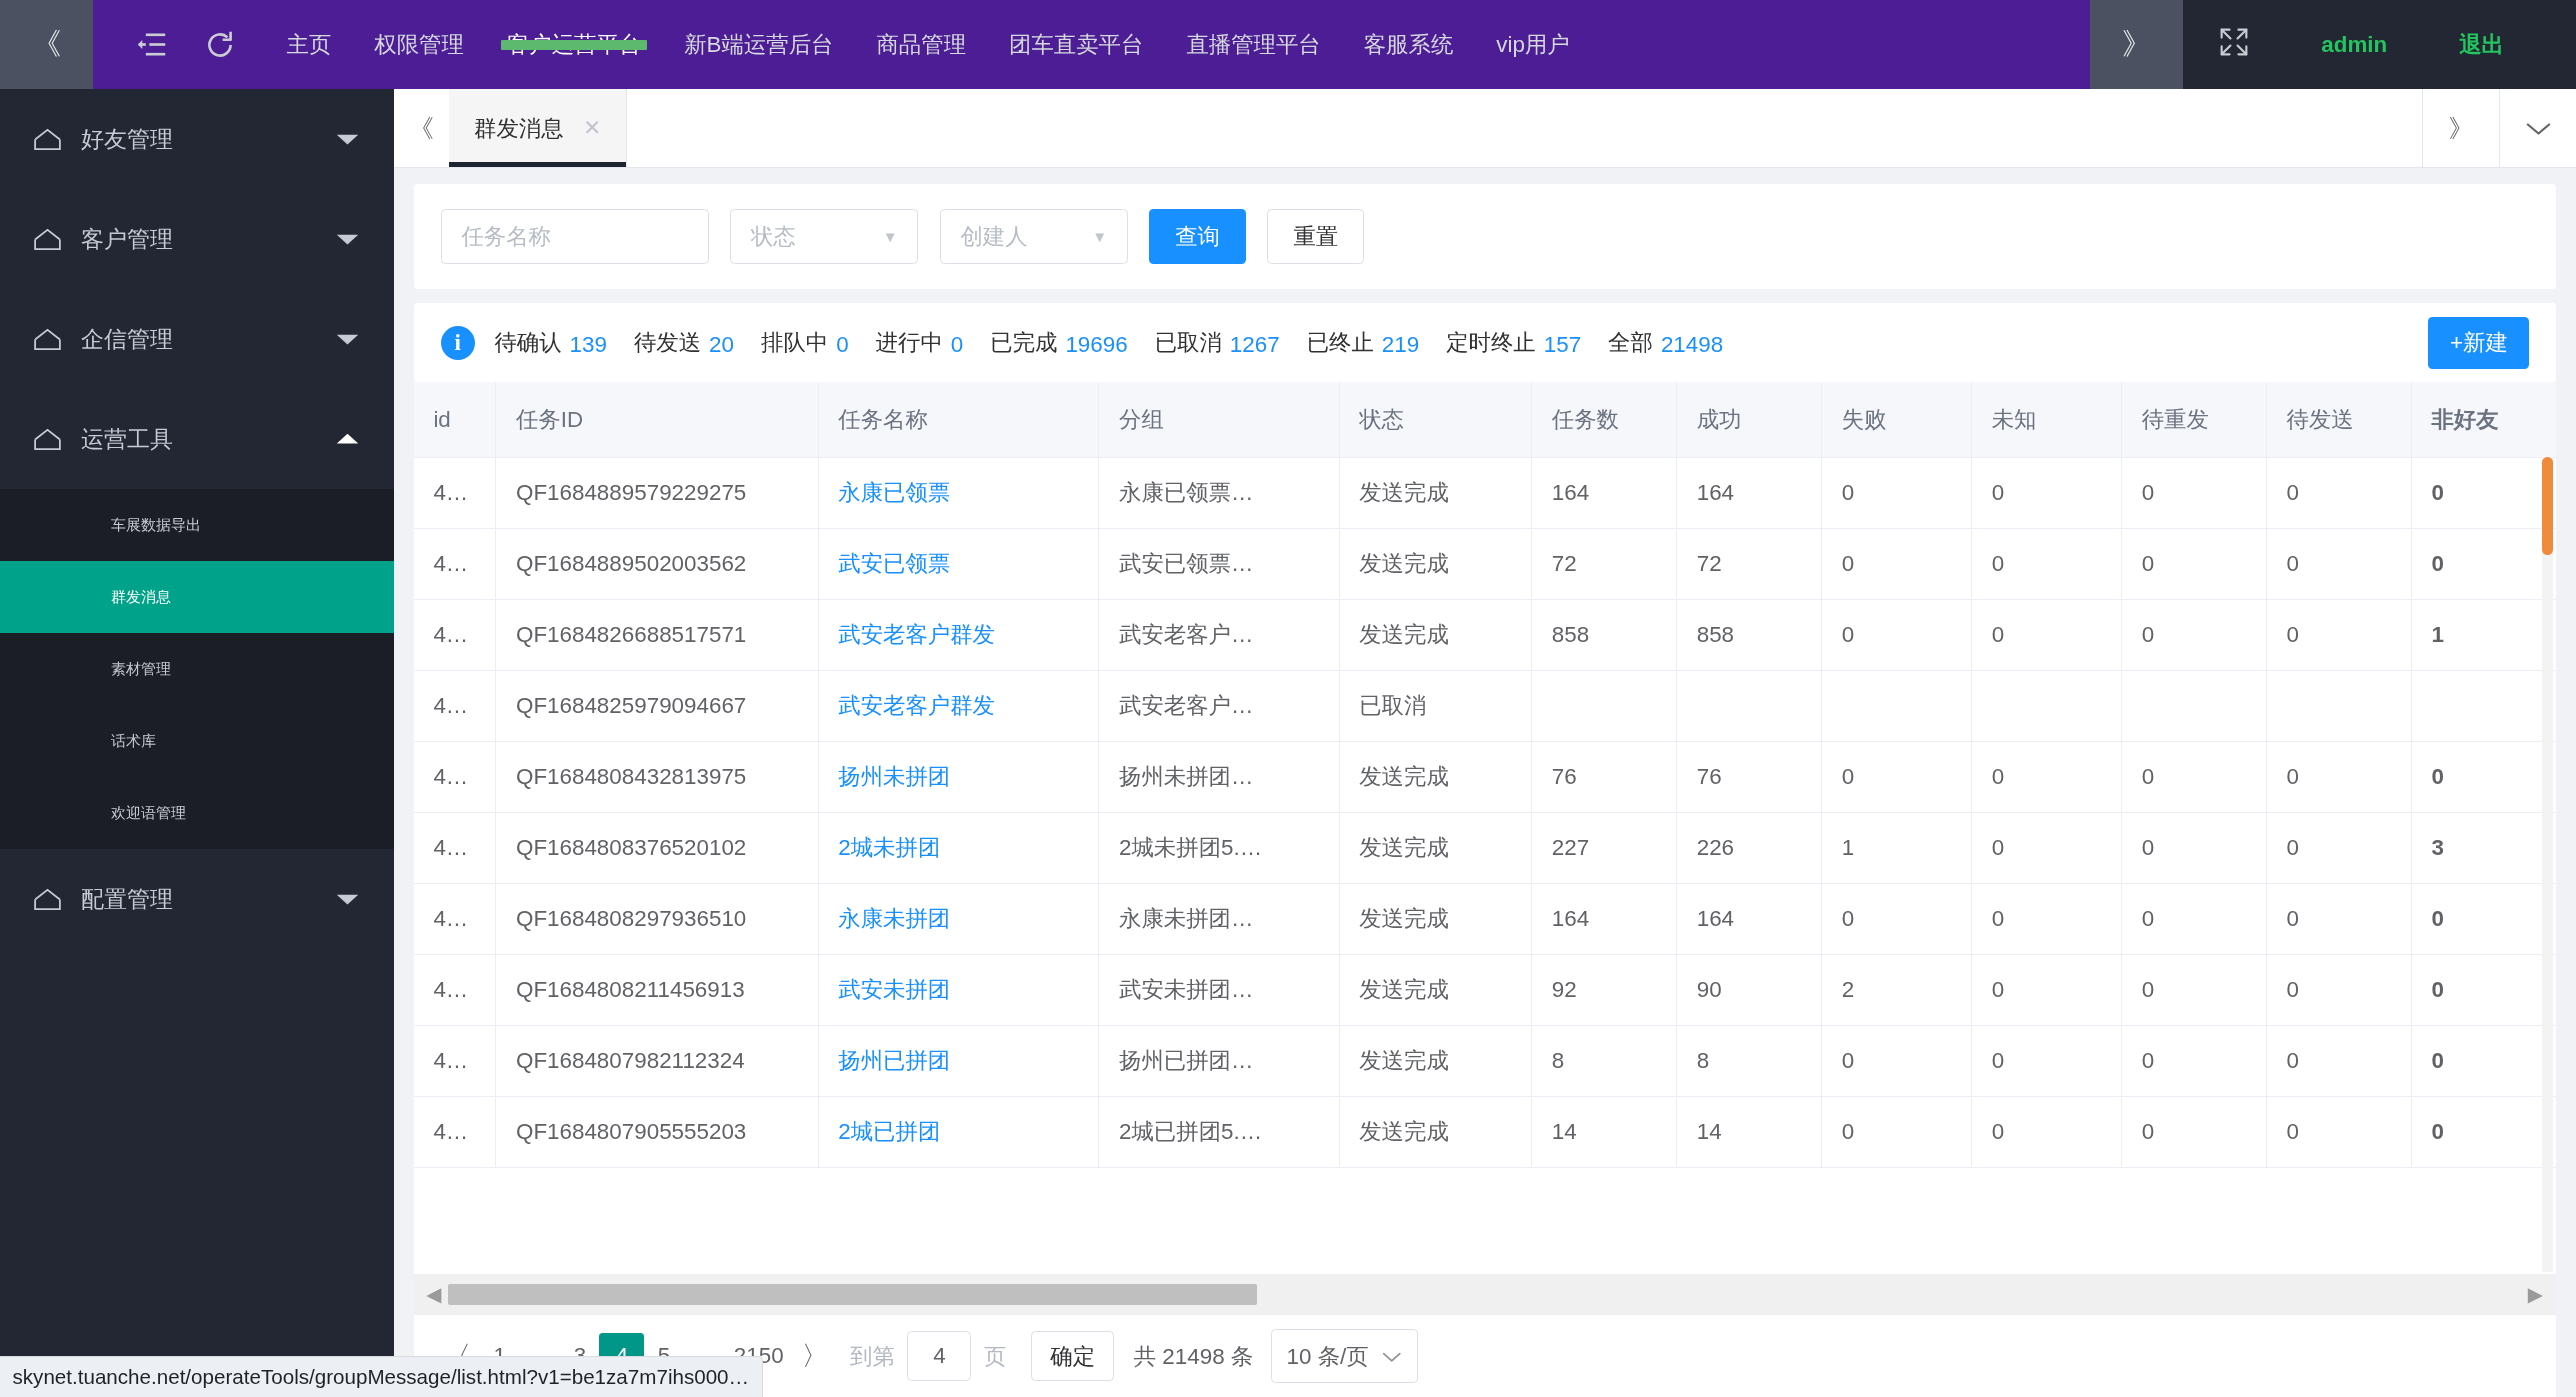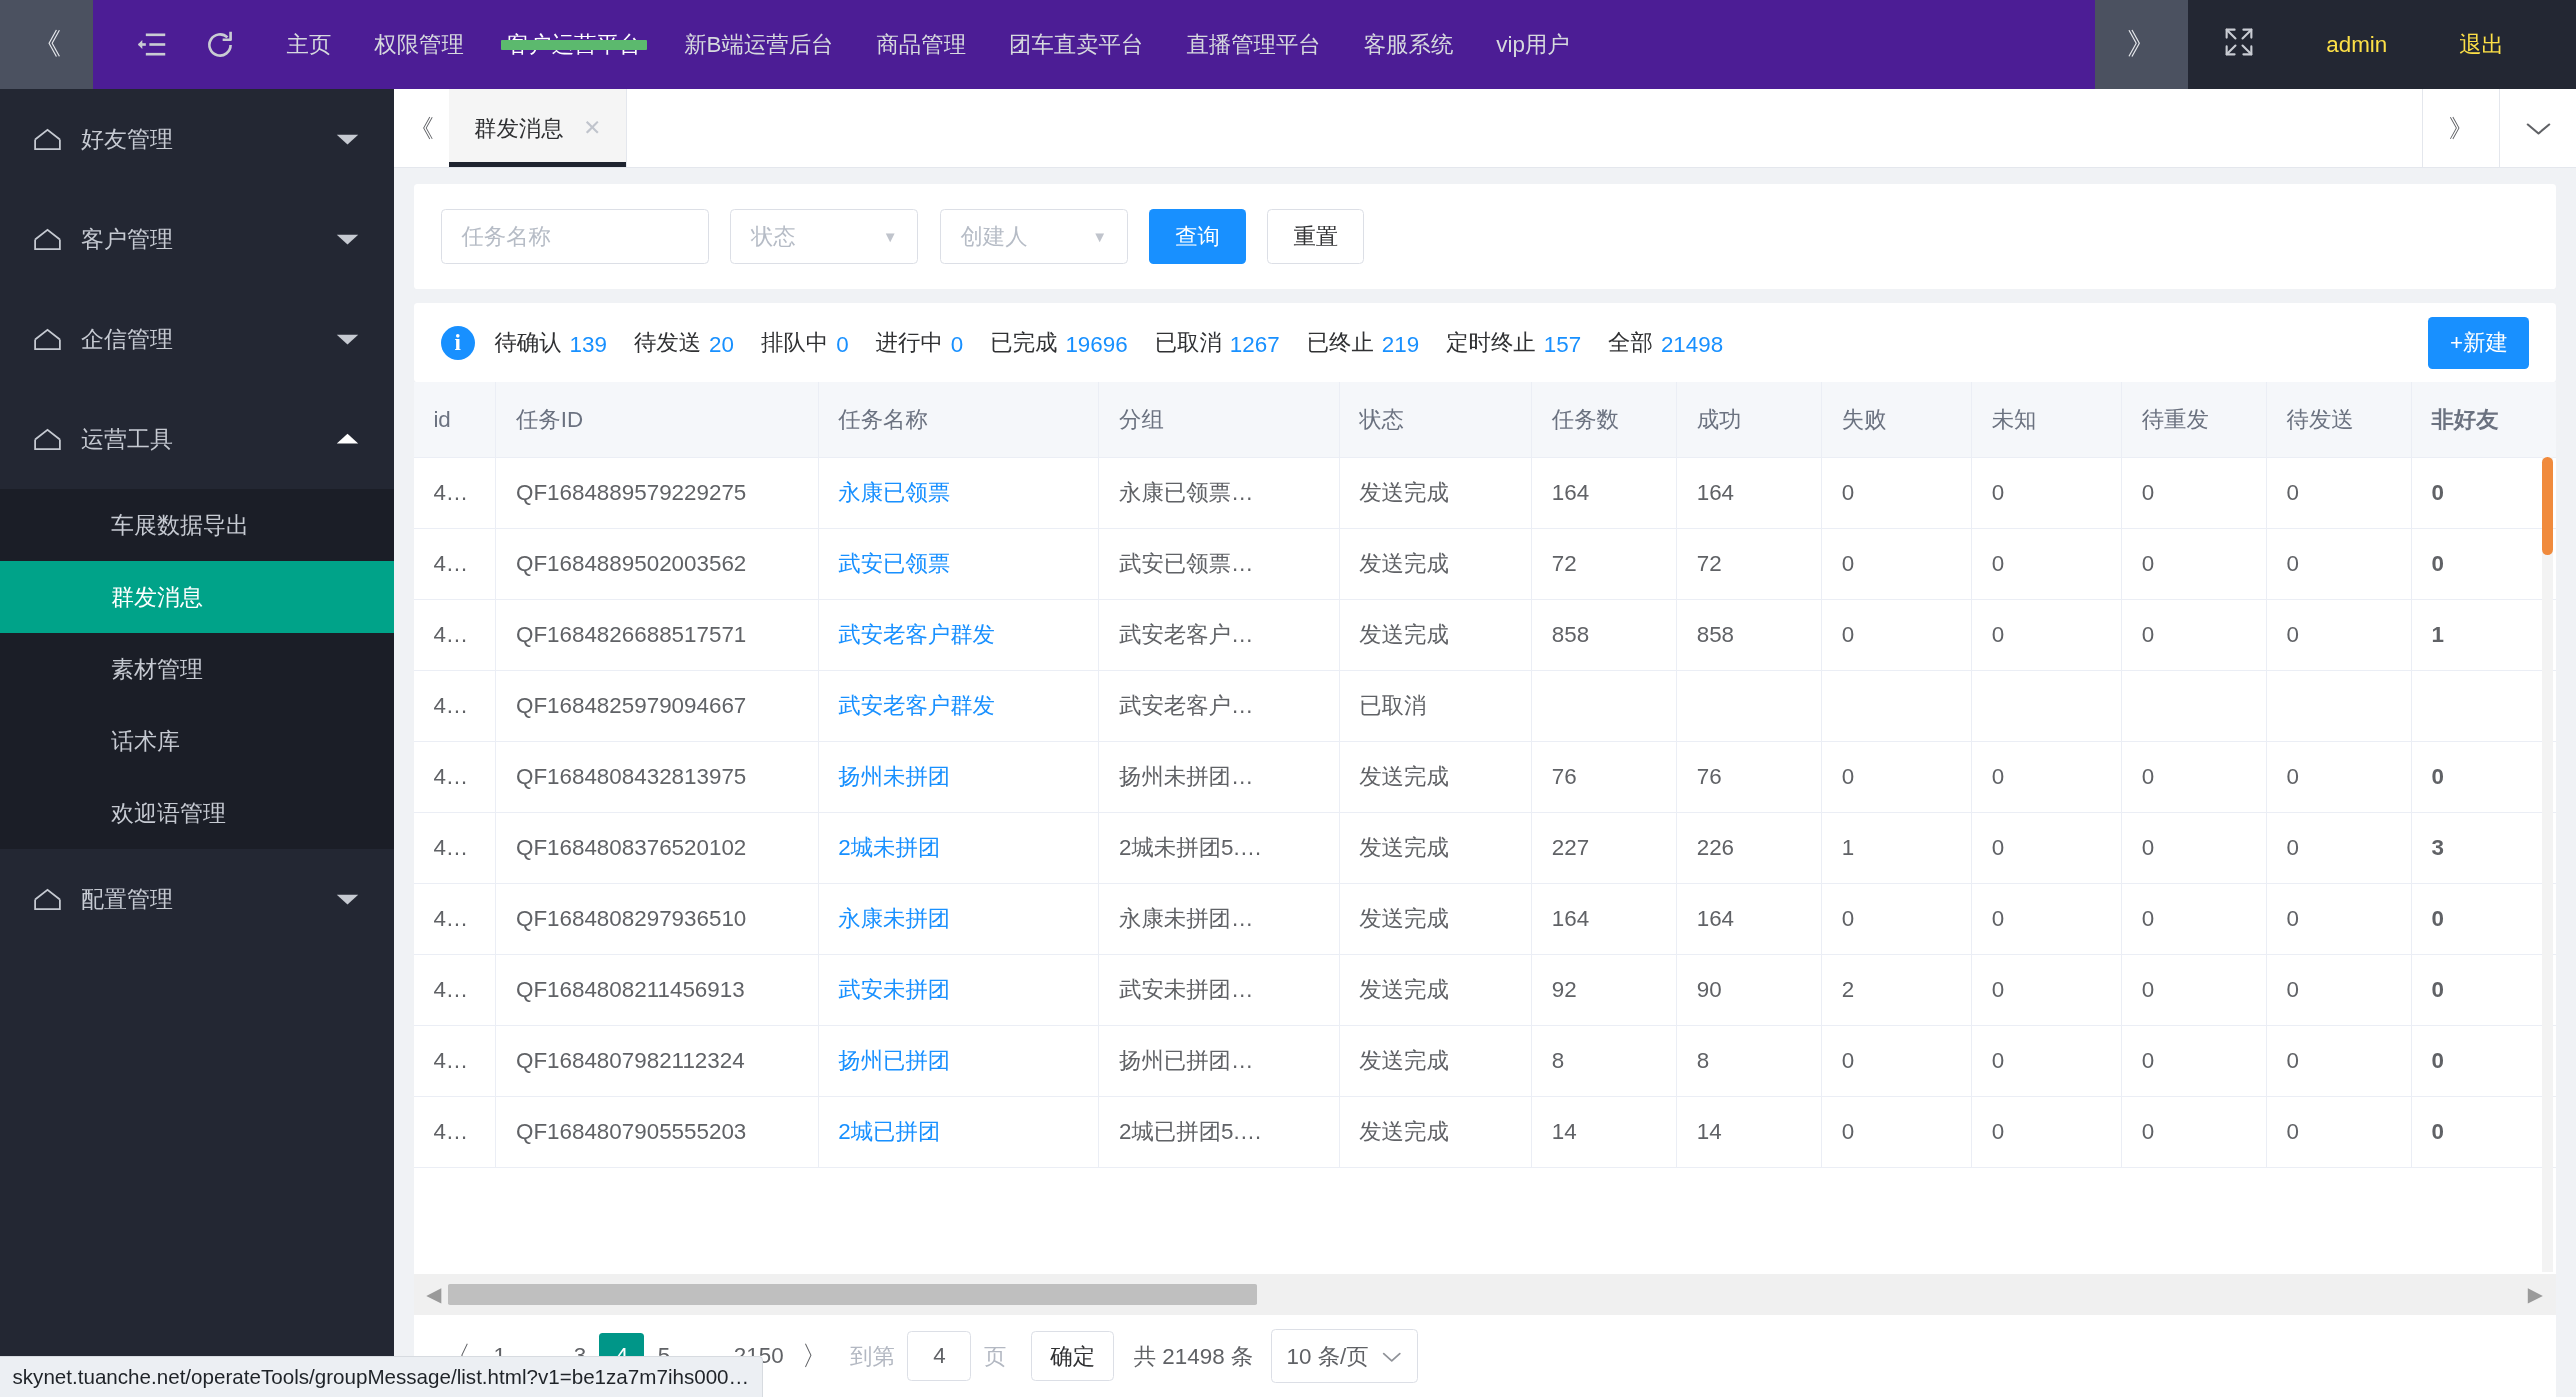--- a/index.html
+++ b/index.html
@@ -35,39 +35,39 @@
   .nav-item.active::after {
     content: ""; position: absolute; left: 16px; right: 16px; bottom: 9.8px;
     height: 9.8px; background: #5cb96e; border-radius: 0.9px;
   }
   .nav-more {
     width: 93px; height: 89px; background: #4b5160; flex: 0 0 93px;
     display: flex; align-items: center; justify-content: center;
     color: #e8eaee; font-size: 30px; cursor: pointer;
   }
   .topbar-right { display: flex; align-items: center; background: #232733; padding-right: 36px; gap: 0; }
-  .tb-right-item { padding: 0 36px; color: #fde047; font-size: 22.4px; cursor: pointer; display: flex; align-items: center; }
+  .tb-right-item { padding: 0 36px; color: #22c55e; font-size: 22.4px; cursor: pointer; display: flex; align-items: center; font-weight: bold; }
 
   
   .body-row { flex: 1 1 auto; display: flex; min-height: 0; }
 
   
   .sidebar { width: 394px; flex: 0 0 394px; background: #232733; overflow: hidden; }
   .menu-group { }
   .menu-top {
     height: 100px; display: flex; align-items: center; padding: 0 32px 0 29px;
     color: #c6cad2; font-size: 23px; cursor: pointer; position: relative;
   }
   .menu-top .home-ico { width: 36px; flex: 0 0 36px; display: flex; align-items: center; justify-content: center; margin-right: 16px; }
   .menu-top .lbl { flex: 1 1 auto; }
   .menu-top .arw { width: 30px; flex: 0 0 30px; display: flex; align-items: center; justify-content: center; }
   .submenu { background: #1b1e27; }
   .submenu-item {
     height: 72px; display: flex; align-items: center; padding-left: 111px;
-    color: #c6cad2; font-size: 23px; cursor: pointer;
+    color: #c6cad2; font-size: 15px; cursor: pointer;
   }
   .submenu-item.active { background: #00a389; color: #ffffff; }
 
   
   .main { flex: 1 1 auto; background: #f0f2f5; display: flex; flex-direction: column; min-width: 0; }
 
   .tabbar { height: 79px; flex: 0 0 79px; background: #ffffff; display: flex; align-items: stretch; border-bottom: 0.9px solid #e4e7ed; }
   .tab-arrow { width: 55px; flex: 0 0 55px; display: flex; align-items: center; justify-content: center; color: #606266; font-size: 25px; cursor: pointer; }
   .tab-list { display: flex; align-items: stretch; flex: 1 1 auto; }
   .tab {

